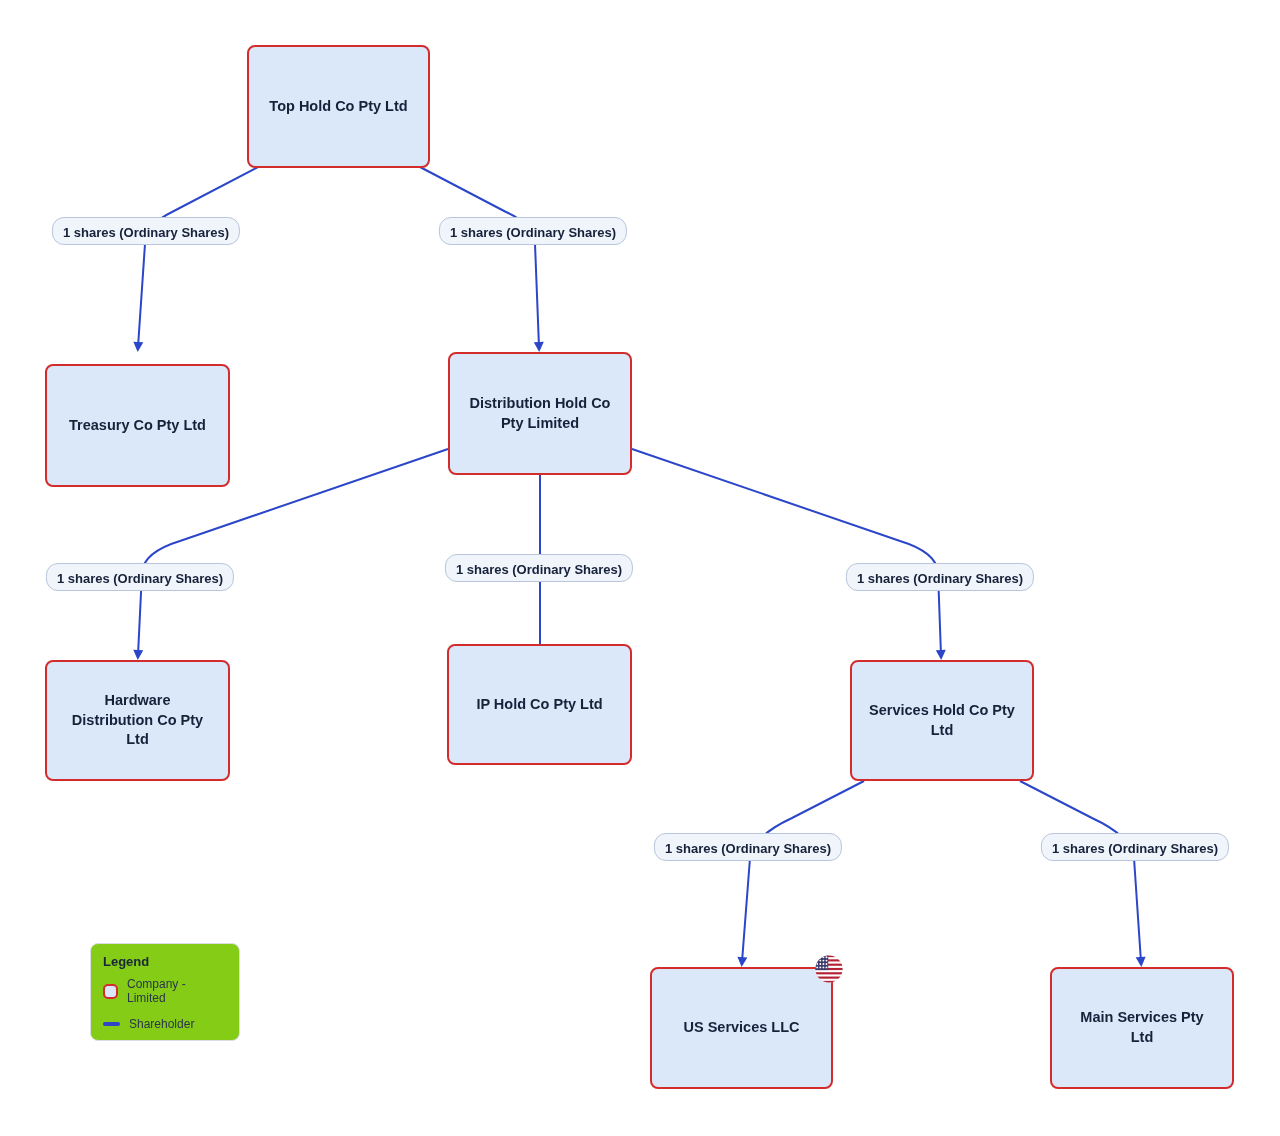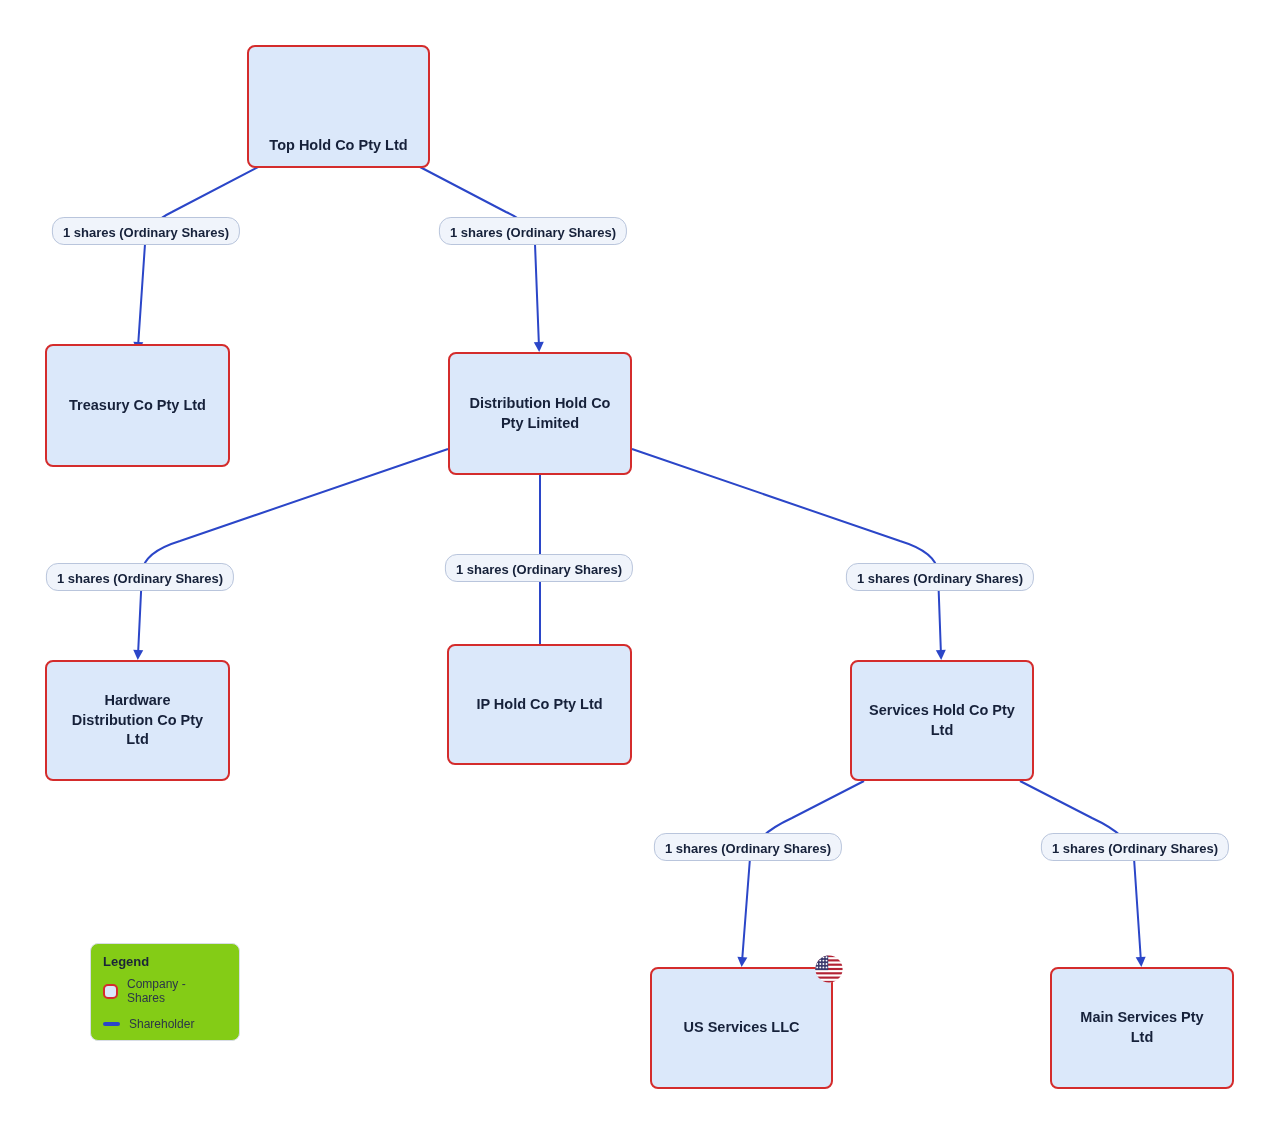--- a/index.html
+++ b/index.html
@@ -124,38 +124,38 @@
       <path d="M 540 475 L 540 655" class="edge" marker-end="url(#arrowhead)"></path>
       <path d="M 632 449 L 900 541 Q 936 552 938 572 L 941 655" class="edge" marker-end="url(#arrowhead)"></path>
       <path d="M 864 781 L 792 818 Q 753 836 750 858 L 742 962" class="edge" marker-end="url(#arrowhead)"></path>
       <path d="M 1020 781 L 1092 818 Q 1131 836 1134 858 L 1141 962" class="edge" marker-end="url(#arrowhead)"></path>
     </svg>
 
   <div class="legend">
     <div class="legend-title">Legend</div>
     <div class="legend-item">
       <span class="swatch-company"></span>
-      <span>Company - Shares</span>
+      <span>Company - Limited</span>
     </div>
     <div class="legend-item">
       <span class="swatch-line"></span>
       <span>Shareholder</span>
     </div>
   </div>
 <div class="pill" style="left: 146px; top: 231px;">1 shares (Ordinary Shares)</div>
     <div class="pill" style="left: 533px; top: 231px;">1 shares (Ordinary Shares)</div>
     <div class="pill" style="left: 140px; top: 577px;">1 shares (Ordinary Shares)</div>
     <div class="pill" style="left: 539px; top: 568px;">1 shares (Ordinary Shares)</div>
     <div class="pill" style="left: 940px; top: 577px;">1 shares (Ordinary Shares)</div>
     <div class="pill" style="left: 748px; top: 847px;">1 shares (Ordinary Shares)</div>
     <div class="pill" style="left: 1135px; top: 847px;">1 shares (Ordinary Shares)</div>
-    <div class="node" style="left: 247px; top: 45px; width: 183px; height: 123px; align-items: flex-end;">
+    <div class="node" style="left: 247px; top: 45px; width: 183px; height: 123px;">
       <span>Top Hold Co Pty Ltd</span>
     </div>
-    <div class="node" style="left: 45px; top: 344px; width: 185px; height: 123px;">
+    <div class="node" style="left: 45px; top: 364px; width: 185px; height: 123px;">
       <span>Treasury Co Pty Ltd</span>
     </div>
     <div class="node" style="left: 448px; top: 352px; width: 184px; height: 123px;">
       <span>Distribution Hold Co Pty Limited</span>
     </div>
     <div class="node" style="left: 45px; top: 660px; width: 185px; height: 121px;">
       <span>Hardware Distribution Co Pty Ltd</span>
     </div>
     <div class="node" style="left: 447px; top: 644px; width: 185px; height: 121px;">
       <span>IP Hold Co Pty Ltd</span>

